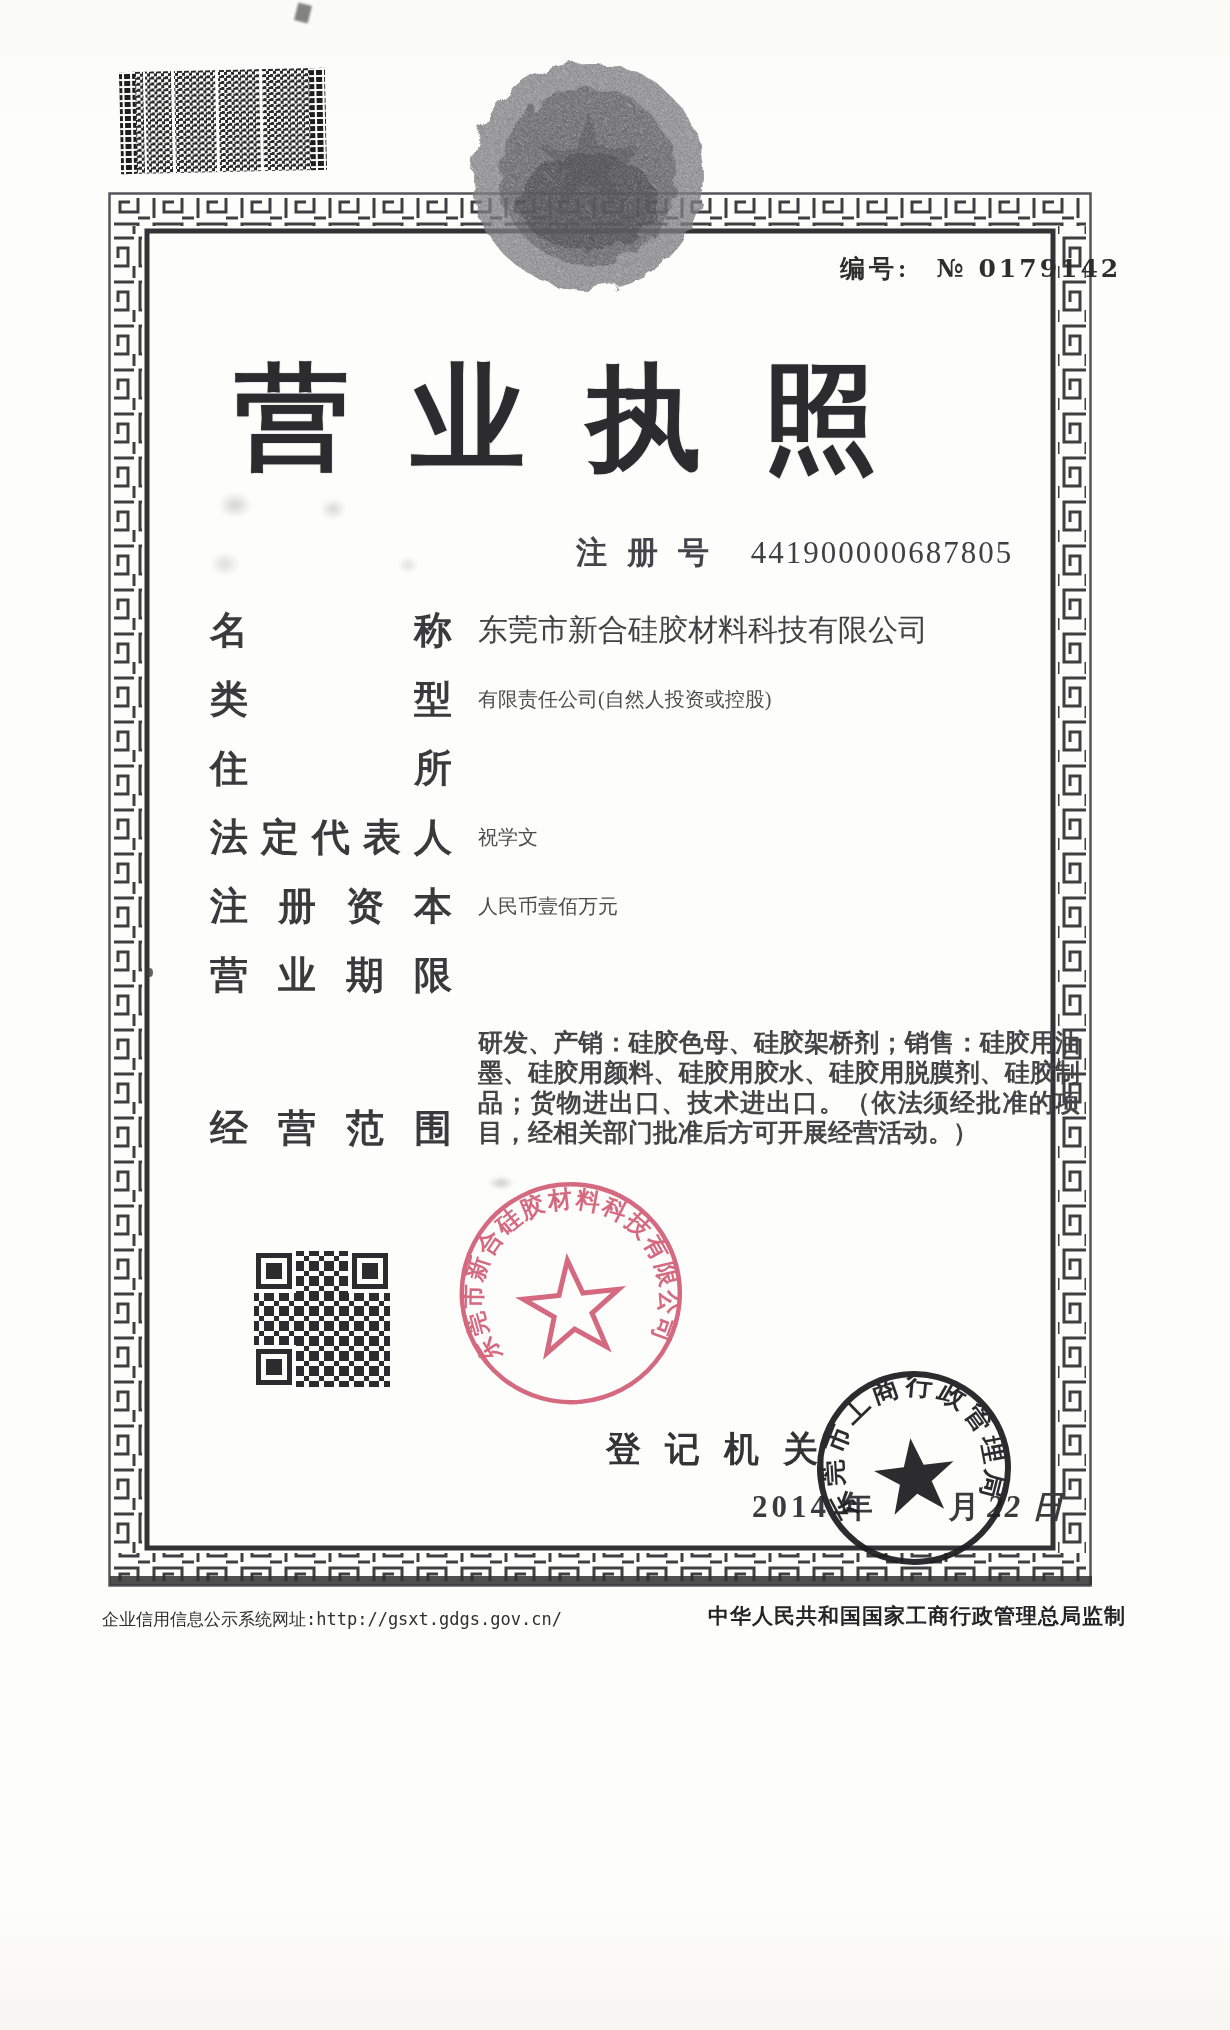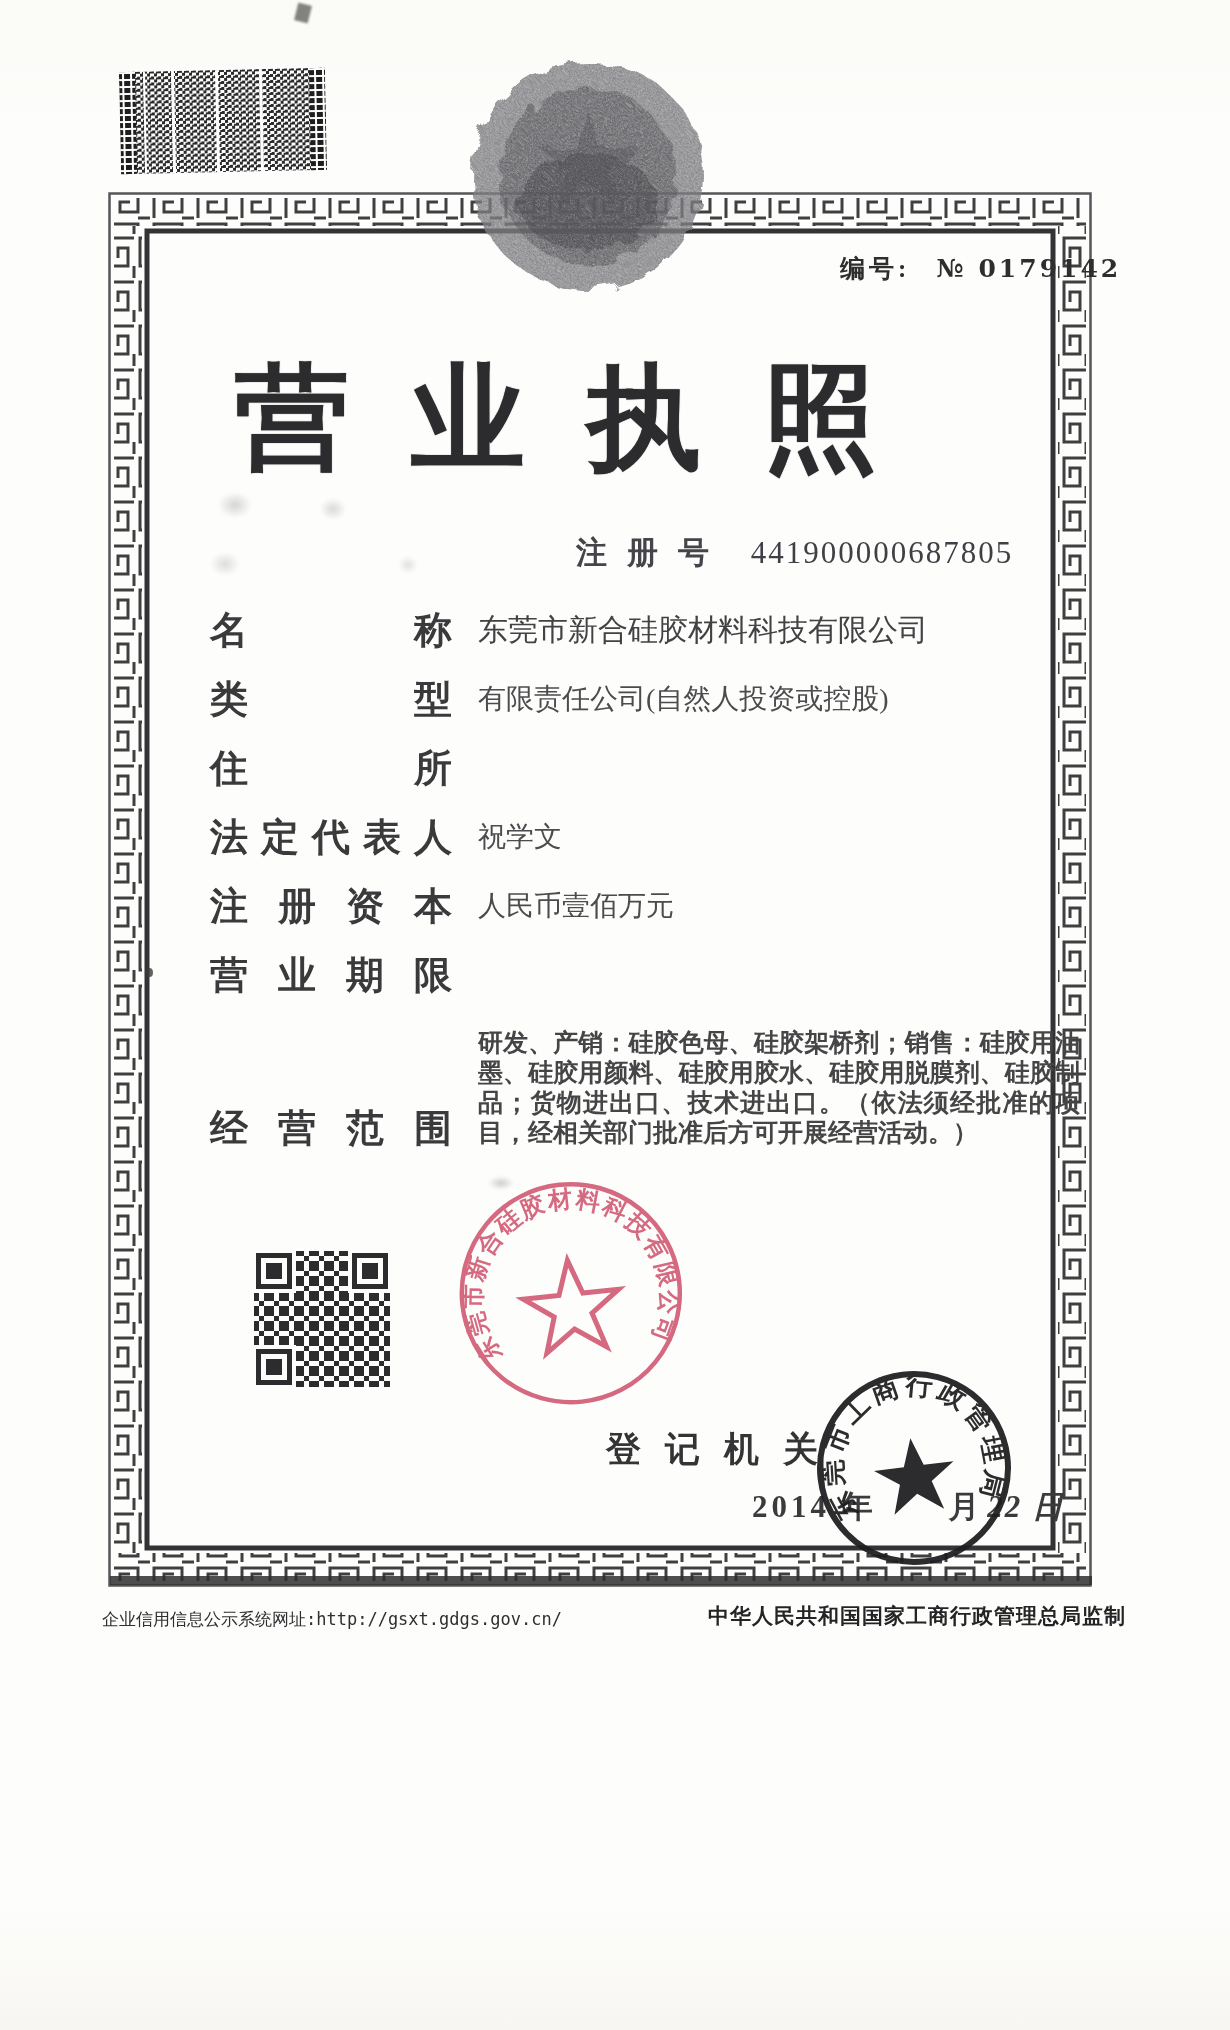--- a/index.html
+++ b/index.html
@@ -26,21 +26,21 @@
   #regno{left:576px;top:532px;z-index:2;font-size:31px;color:#3c3c40;}
   #regno .lbl{letter-spacing:20px;font-weight:600;color:#44444a;}
   #regno .val{margin-left:14px;letter-spacing:2px;font-weight:500;color:#3f3f46;}
 
   
   #fields{left:210px;top:610px;width:880px;z-index:2;}
   .row{display:flex;align-items:flex-end;margin-bottom:29px;}
   .row .lbl{width:242px;flex:0 0 242px;font-size:38px;font-weight:600;color:#3a3a3c;
             text-align:justify;text-align-last:justify;line-height:40px;
             font-family:"Liberation Serif","DejaVu Serif",serif;}
-  .row .val{margin-left:26px;font-size:28px;color:#4c4c4e;line-height:40px;flex:1;}
+  .row .val{margin-left:26px;font-size:20px;color:#4c4c4e;line-height:40px;flex:1;}
   .row.name .val{font-size:30px;color:#424244;}
   .row.scope .val{font-size:25px;line-height:30px;max-width:602px;color:#454547;
                   text-align:justify;margin-top:4px;font-weight:600;}
 
   
   #registrar{left:606px;top:1426px;font-size:35px;font-weight:700;letter-spacing:24px;
              color:#343436;z-index:2;}
   #issue-date{left:752px;top:1486px;font-size:31px;color:#3b3b3d;z-index:2;}
   #issue-date span{margin-right:0;}
   #issue-date .y{letter-spacing:4px;font-weight:600;}

